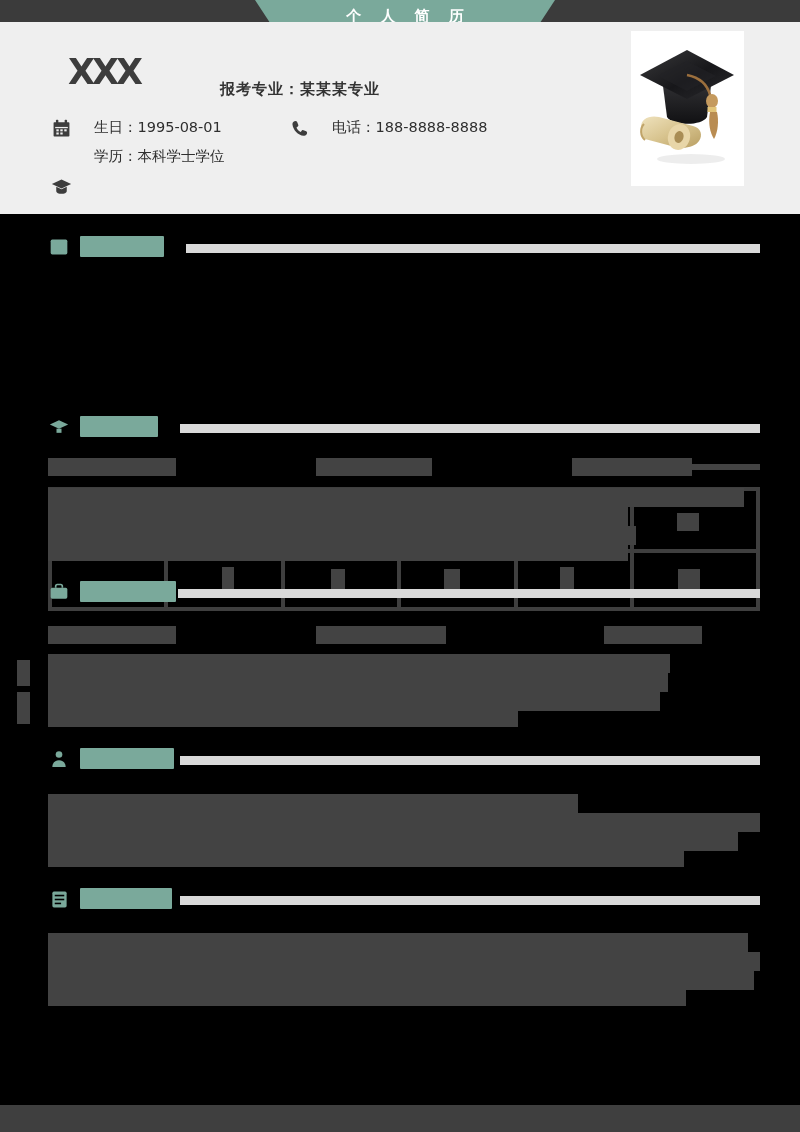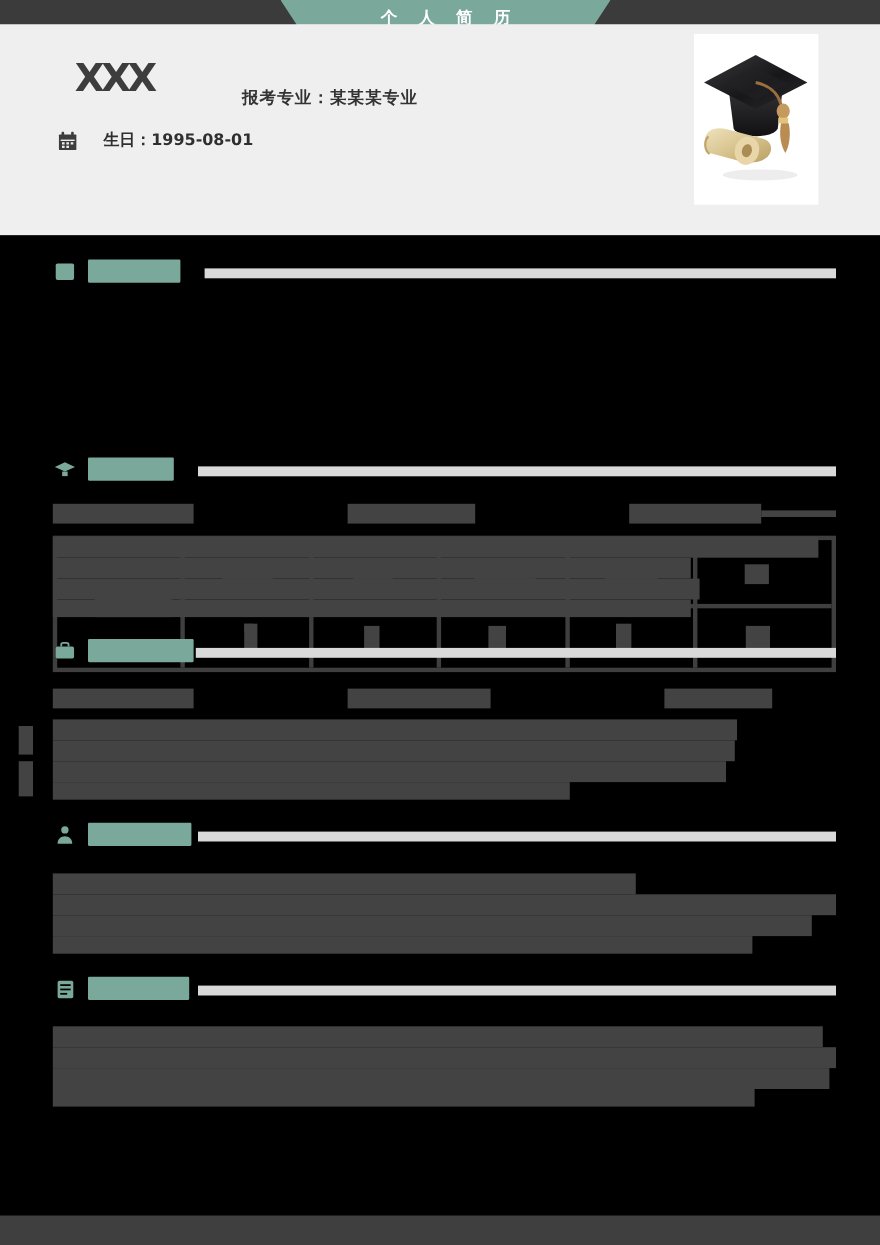--- a/index.html
+++ b/index.html
@@ -85,21 +85,20 @@
     justify-content: center;
   }
   .c-icon svg { display: block; }
   .c-text {
     position: absolute;
     left: 44px; top: 2px;
     font-size: 14.5px;
     color: #2f2f2f;
     white-space: nowrap;
     letter-spacing: 0px;
-    font-weight: bold;
   }
   .c-text.indent { left: 52px; }
   .icon-below { position: absolute; left: 0; top: 30px; }
 
   .photo {
     position: absolute;
     left: 631px; top: 9px;
     width: 113px; height: 155px;
     background: #ffffff;
     overflow: hidden;
@@ -219,23 +218,40 @@
           <rect x="4" y="10" width="16" height="1.6" fill="#efefef"></rect>
           <rect x="5.5" y="13" width="3" height="2.6" fill="#efefef"></rect>
           <rect x="10.5" y="13" width="3" height="2.6" fill="#efefef"></rect>
           <rect x="15.5" y="13" width="3" height="2.6" fill="#efefef"></rect>
           <rect x="5.5" y="17" width="3" height="2.6" fill="#efefef"></rect>
           <rect x="10.5" y="17" width="3" height="2.6" fill="#efefef"></rect>
         </svg>
       </span>
       <span class="c-text">生日：1995-08-01</span>
     </div>
+    <div class="contact-row">
+      <span class="c-icon icon-below">
+        <svg width="21" height="21" viewBox="0 0 24 24" fill="currentColor">
+          <path d="M12 4 L23 9.2 L12 14.4 L1 9.2 Z"></path>
+          <path d="M6 12.2 L6 17 C6 19 9 20.4 12 20.4 C15 20.4 18 19 18 17 L18 12.2 L12 15 Z"></path>
+        </svg>
+      </span>
+      <span class="c-text">学历：本科学士学位</span>
+    </div>
   </div>
 
   <div class="contact-col-b">
+    <div class="contact-row">
+      <span class="c-icon">
+        <svg width="19" height="19" viewBox="0 0 24 24" fill="currentColor">
+          <path d="M7.2 2.5 C8.4 2.5 9 3.4 9.4 4.6 L10.4 7.4 C10.8 8.6 10.4 9.2 9.5 9.8 L8.2 10.7 C9.2 13.2 11.1 15.2 13.6 16.4 L14.5 15 C15.1 14.1 15.8 13.8 16.9 14.2 L19.7 15.2 C20.9 15.6 21.6 16.3 21.6 17.5 C21.6 19.8 19.6 21.6 17.3 21.2 C9.8 20 4.2 14.2 3.1 6.8 C2.8 4.5 4.8 2.5 7.2 2.5 Z"></path>
+        </svg>
+      </span>
+      <span class="c-text">电话：188-8888-8888</span>
+    </div>
   </div>
 
   <div class="photo">
     <svg width="113" height="155" viewBox="0 0 113 155">
       <rect x="0" y="0" width="113" height="155" fill="#ffffff"></rect>
       <defs>
         <linearGradient id="capTop" x1="0" y1="0" x2="1" y2="1">
           <stop offset="0%" stop-color="#3a3a3c"></stop>
           <stop offset="55%" stop-color="#17171a"></stop>
           <stop offset="100%" stop-color="#2a2a2d"></stop>

